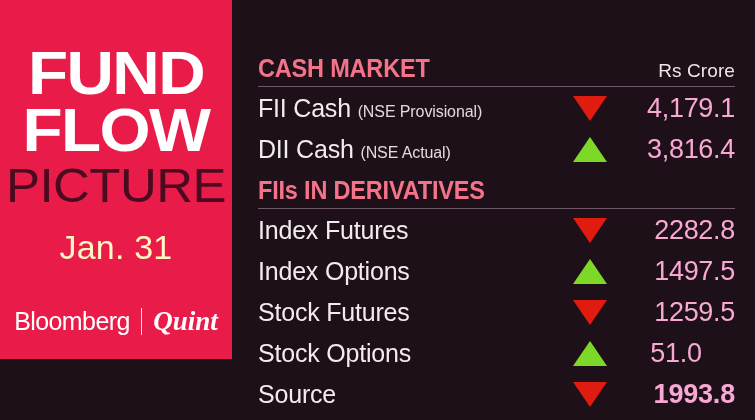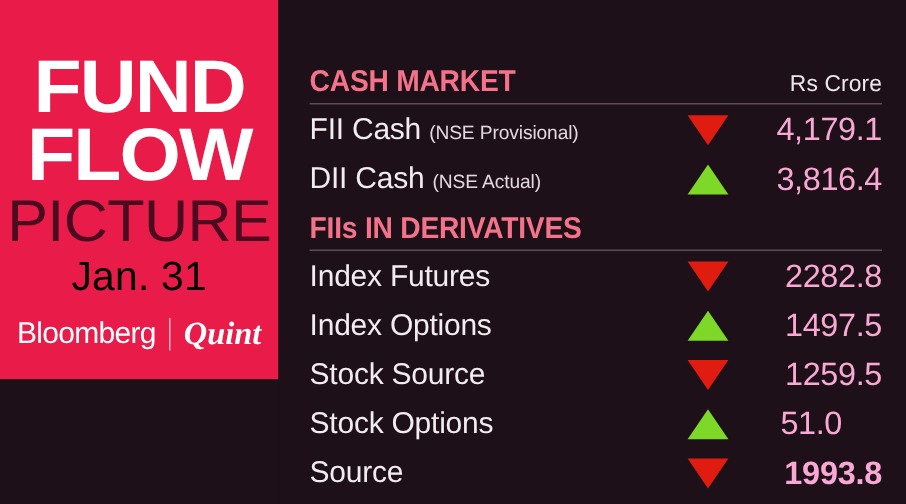--- a/index.html
+++ b/index.html
@@ -18,21 +18,21 @@
     width: 755px;
     height: 420px;
     background: #1E1019;
     display: flex;
   }
 
   
   .left-panel {
     position: relative;
     width: 232px;
-    height: 316px;
+    height: 359px;
     background: #E81B49;
     flex: 0 0 232px;
     box-sizing: border-box;
   }
   .brand-stack {
     position: absolute;
     left: 0;
     right: 0;
     top: 44px;
     text-align: center;
@@ -54,24 +54,25 @@
     font-family: "Liberation Sans", sans-serif;
     font-weight: normal;
     font-size: 49px;
     line-height: 1.05;
     letter-spacing: -0.5px;
     margin-top: 2px;
     transform: scaleX(1.04);
   }
   .date-line {
     display: block;
-    color: #000000;
+    color: #fef9c3;
     font-size: 34px;
     font-weight: normal;
     letter-spacing: 0.2px;
+    margin-top: 16px;
   }
   .source-line {
     display: block;
     color: #FFFFFF;
     font-size: 13.5px;
     font-weight: normal;
     letter-spacing: 0.1px;
     margin-top: 13px;
   }
   .logo-row {
@@ -266,21 +267,21 @@
 
       <div class="row">
         <span class="row-label">Index Options</span>
         <span class="arrow-cell">
             <span class="tri up"></span>
           </span>
         <span class="value-cell">1497.5</span>
       </div>
 
       <div class="row">
-        <span class="row-label">Stock Source</span>
+        <span class="row-label">Stock Futures</span>
         <span class="arrow-cell">
             <span class="tri down"></span>
           </span>
         <span class="value-cell">1259.5</span>
       </div>
 
       <div class="row">
         <span class="row-label">Stock Options</span>
         <span class="arrow-cell">
             <span class="tri up"></span>

